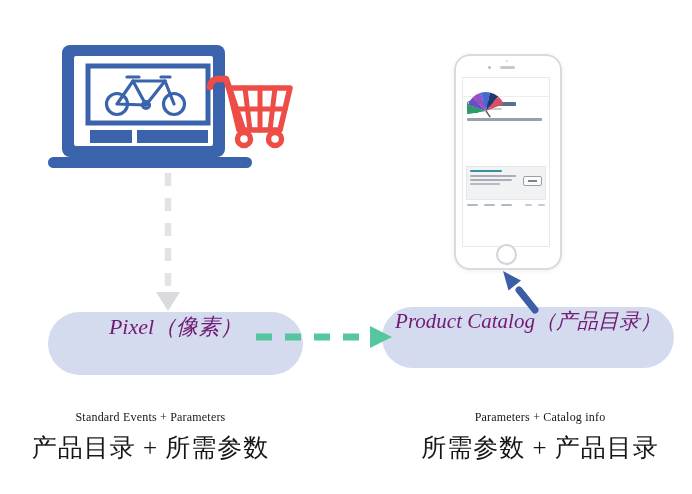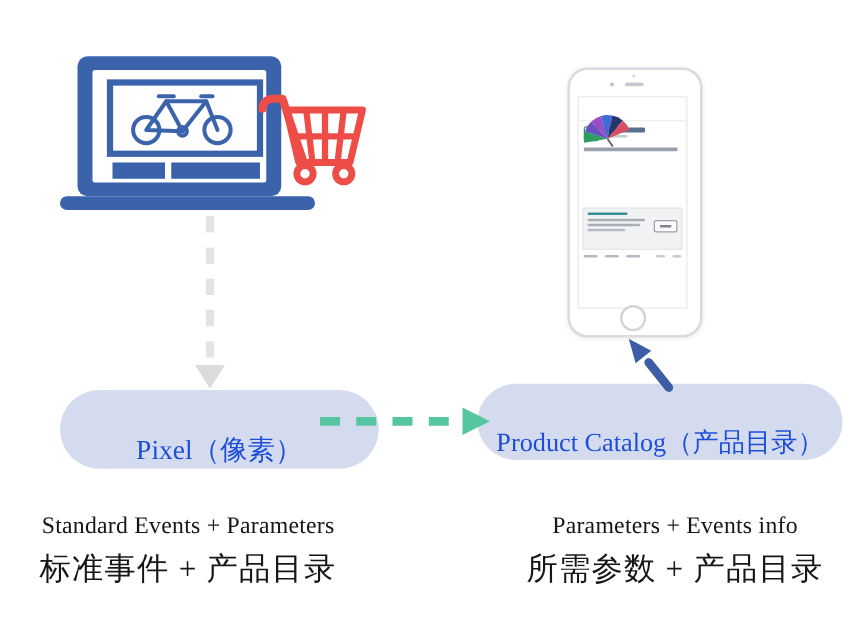--- a/index.html
+++ b/index.html
@@ -4,28 +4,29 @@
 <style>
   html,body{margin:0;padding:0;background:#fff;}
   .stage{
     position:relative;width:692px;height:494px;background:#ffffff;overflow:hidden;
     font-family:"Liberation Serif","DejaVu Serif",serif;color:#161616;
   }
   .stage svg{position:absolute;left:0;top:0;pointer-events:none;}
   
   .pill{
     position:absolute;background:#d4dbee;border-radius:40px;
-    display:flex;align-items:flex-end;justify-content:center;white-space:nowrap;
-    color:#1d4ed8;
+    display:flex;align-items:flex-start;justify-content:center;white-space:nowrap;
+    color:#701a75;
+    font-style:italic;
   }
   .pill-pixel{left:48px;top:312px;width:255px;height:63px;font-size:22px;}
   .pill-catalog{left:382px;top:307px;width:292px;height:61px;font-size:21px;}
   
   .caption{position:absolute;text-align:center;}
-  .caption .en{font-size:19px;letter-spacing:.2px;font-family:Liberation Serif, serif;}
+  .caption .en{font-size:12px;letter-spacing:.2px;font-family:Liberation Serif, serif;}
   .caption .zh{font-size:25px;margin-top:6px;letter-spacing:1px;}
   .caption-left{left:8px;top:410px;width:285px;}
   .caption-right{left:395px;top:410px;width:290px;}
   
   .phone{
     position:absolute;left:454px;top:54px;width:104px;height:212px;
     background:#fff;border:2px solid #d9dbde;border-radius:16px;
     box-shadow:0 1px 4px rgba(0,0,0,.07);
   }
   .phone .camera{position:absolute;left:32px;top:10px;width:3px;height:3px;border-radius:50%;background:#b9bcc0;}
@@ -163,20 +164,20 @@
       <polygon points="370,326 370,348 392,337" fill="#56c6a0"></polygon>
     </g>
     <g>
       <line x1="535" y1="310" x2="519" y2="290" stroke="#3b5ea7" stroke-width="7" stroke-linecap="round"></line>
       <polygon points="503,271 521,280.5 508.5,290.5" fill="#3b5ea7"></polygon>
     </g>
   </svg>
 
   <div class="caption caption-left">
     <div class="en">Standard Events + Parameters</div>
-    <div class="zh">标准事件 + 产品目录</div>
+    <div class="zh">产品目录 + 所需参数</div>
   </div>
   <div class="caption caption-right">
-    <div class="en">Parameters + Events info</div>
+    <div class="en">Parameters + Catalog info</div>
     <div class="zh">所需参数 + 产品目录</div>
   </div>
 
 </div>
 
 </body></html>

